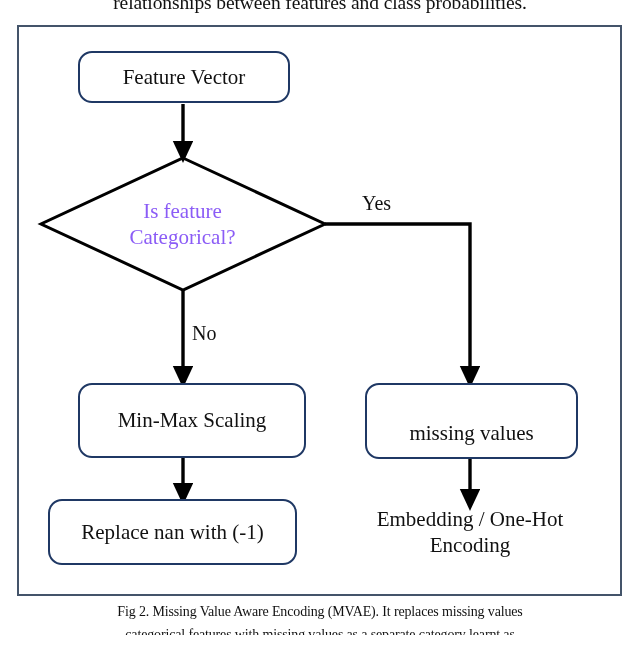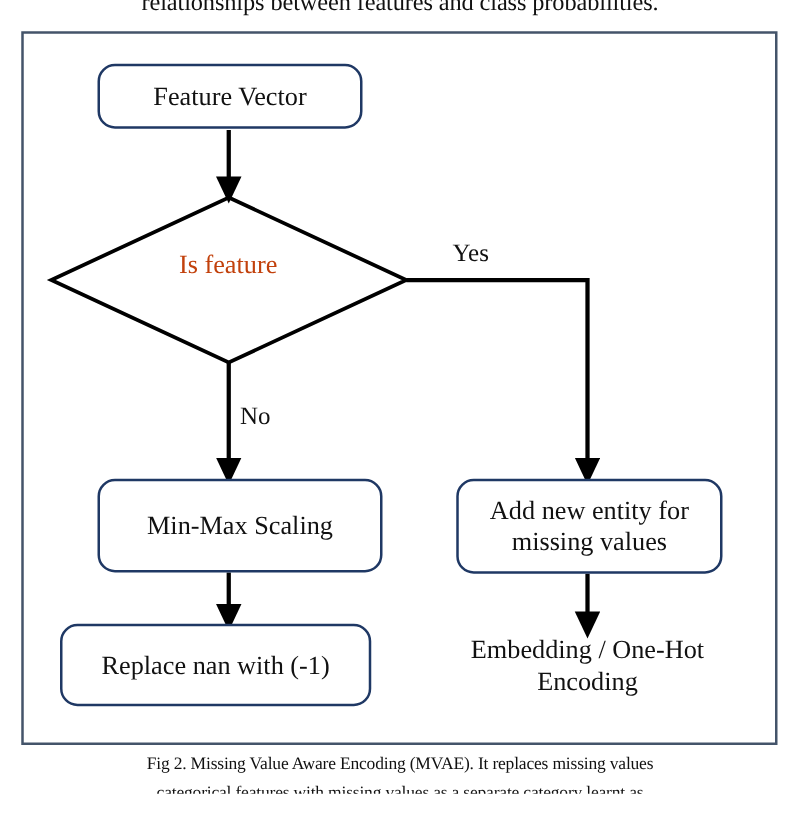--- a/index.html
+++ b/index.html
@@ -84,21 +84,21 @@
 
   
   #diamond-label {
     position: absolute;
     left: 95px;
     top: 198px;
     width: 175px;
     text-align: center;
     font-size: 21px;
     line-height: 26px;
-    color: #c2410c;
+    color: #8b5cf6;
   }
 
   
   #text-embedding {
     position: absolute;
     left: 355px;
     top: 506px;
     width: 230px;
     text-align: center;
     font-size: 21px;
@@ -161,37 +161,38 @@
 
   <line x1="470" y1="459" x2="470" y2="500" stroke="#000000" stroke-width="3.4" marker-end="url(#arrowhead)"></line>
 </svg>
 
 <div class="proc-box" id="box-feature-vector">
   <span>Feature Vector</span>
 </div>
 
 <div id="diamond-label">
   <span>Is feature</span><br>
+  <span>Categorical?</span>
 </div>
 
 <div class="edge-label" id="label-yes">Yes</div>
 
 <div class="edge-label" id="label-no">No</div>
 
 <div class="proc-box" id="box-min-max">
   <span>Min-Max Scaling</span>
 </div>
 
 <div class="proc-box" id="box-replace-nan">
   <span>Replace nan with (-1)</span>
 </div>
 
 <div class="proc-box" id="box-add-entity">
   <span>
-    <span>Add new entity for</span><br>
+    <br>
     <span>missing values</span>
   </span>
 </div>
 
 <div id="text-embedding">
   <span>Embedding / One-Hot</span><br>
   <span>Encoding</span>
 </div>
 
 <div id="caption">

